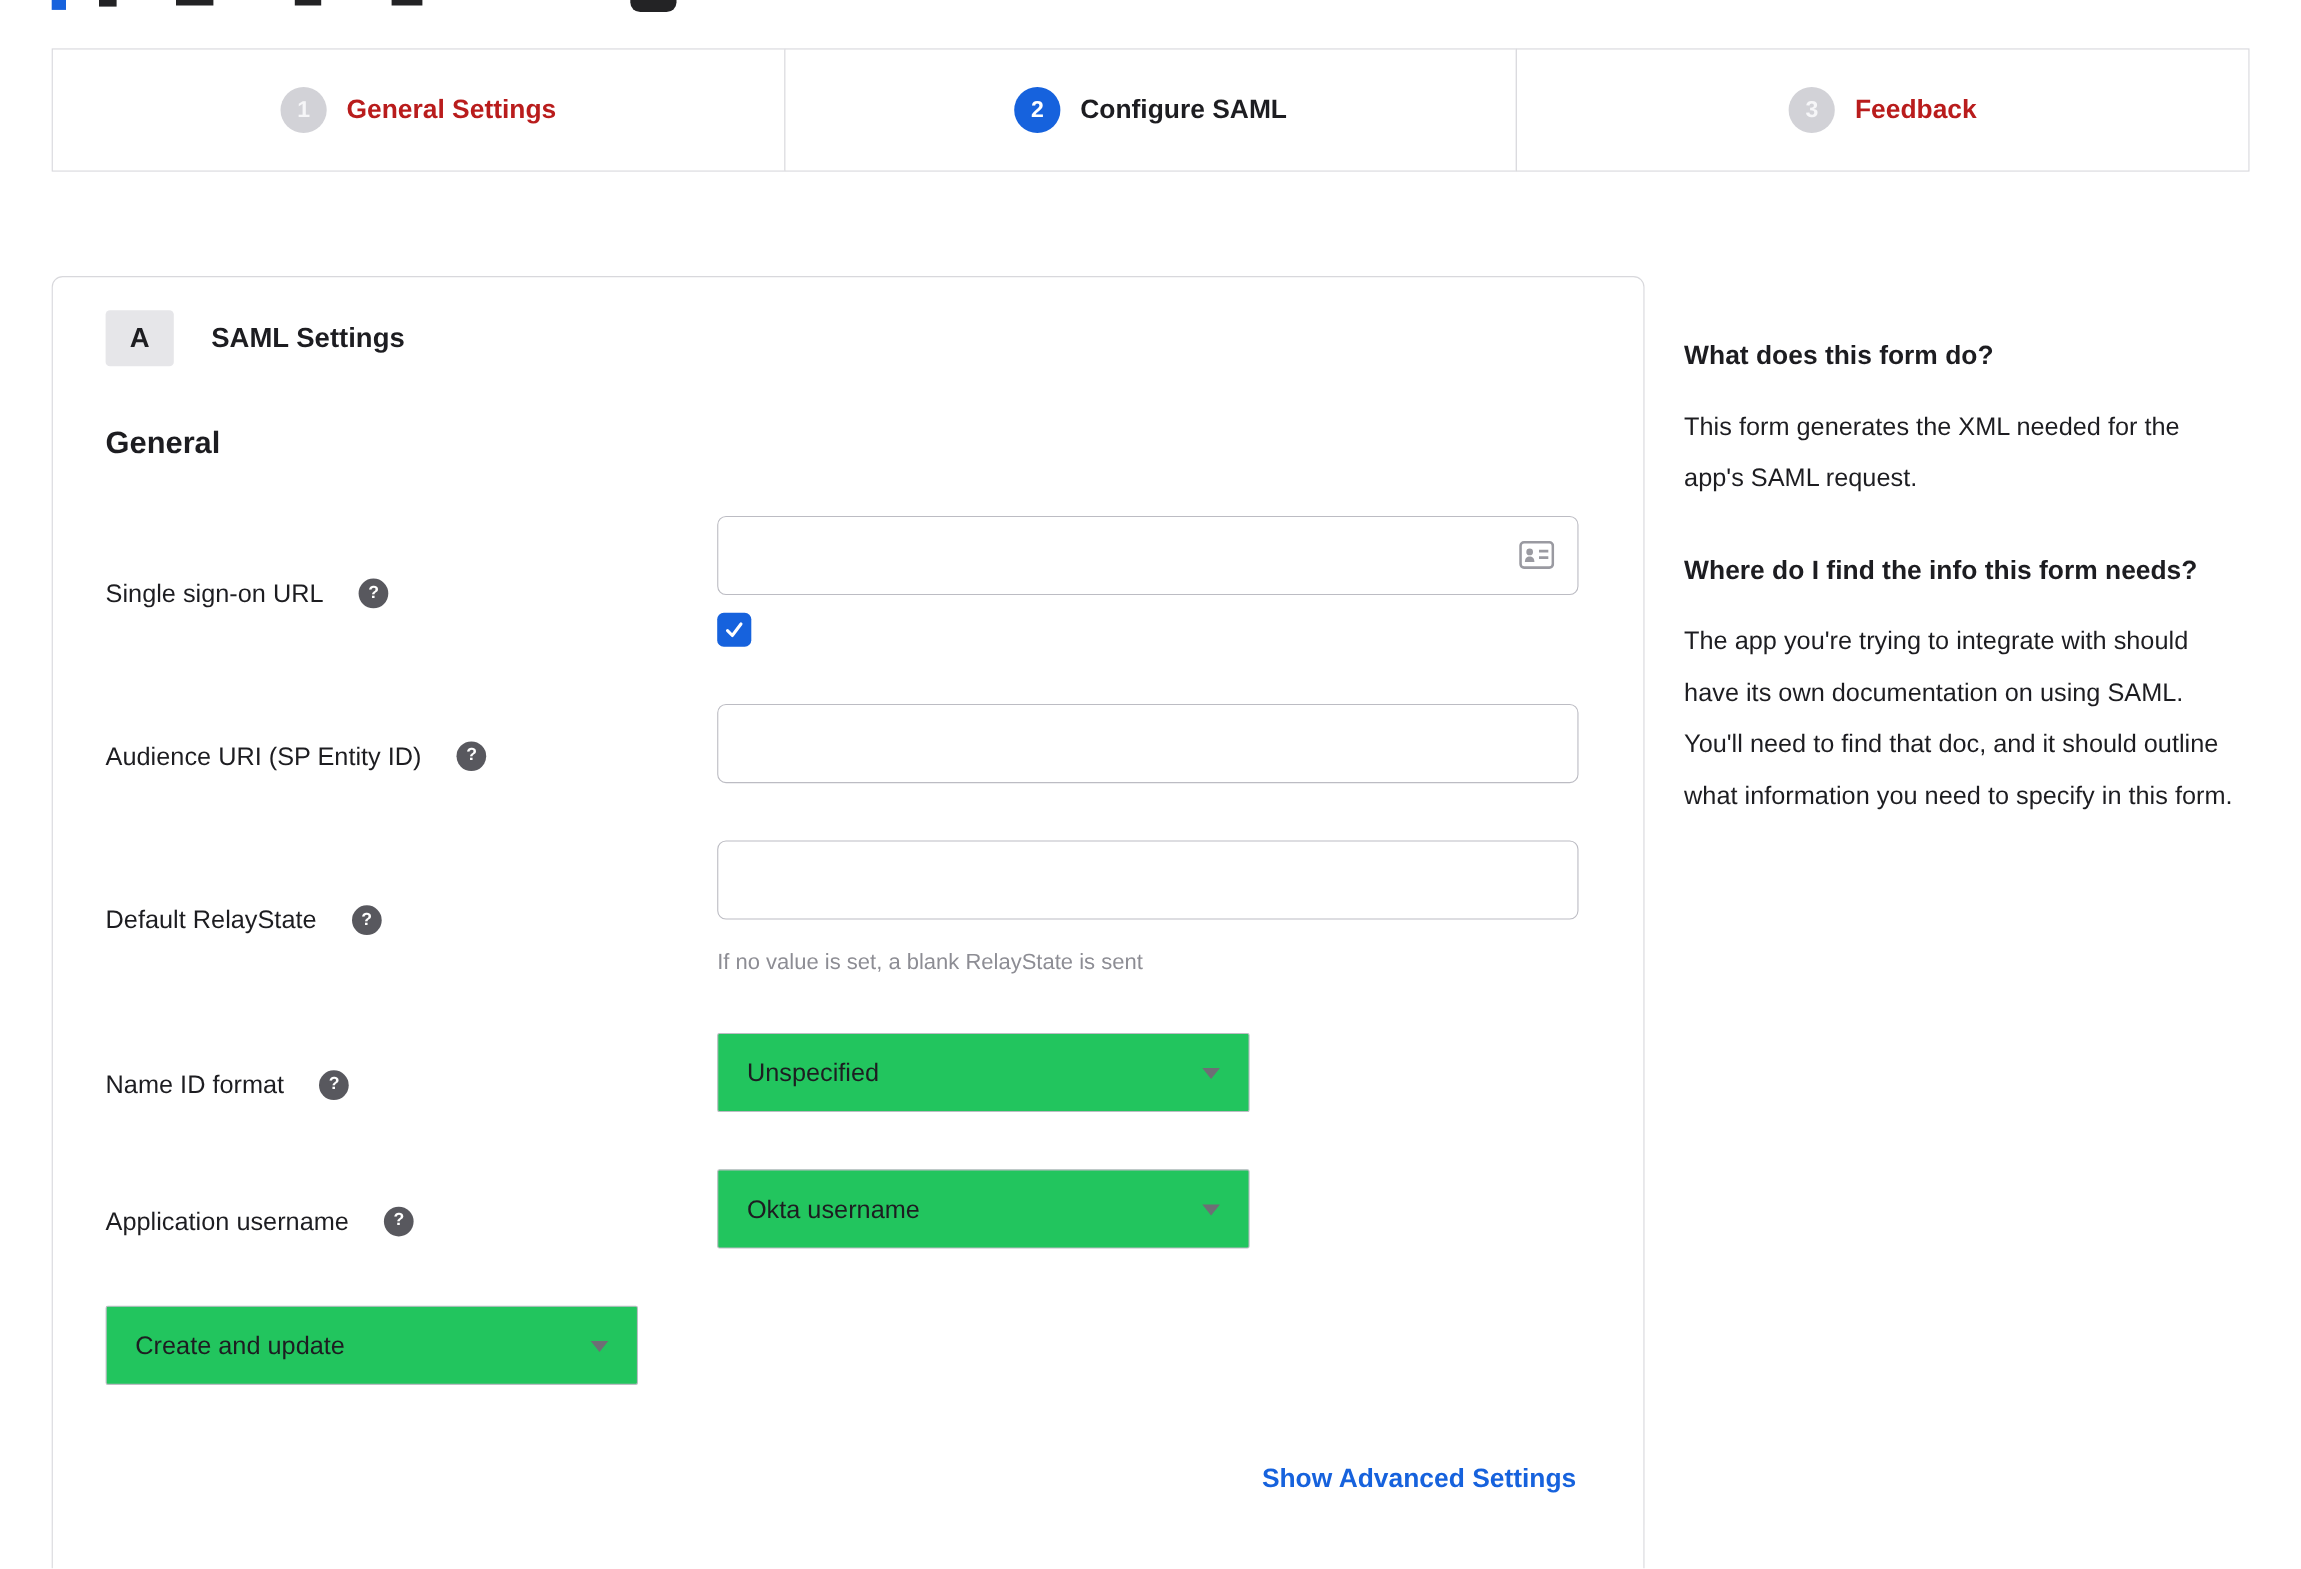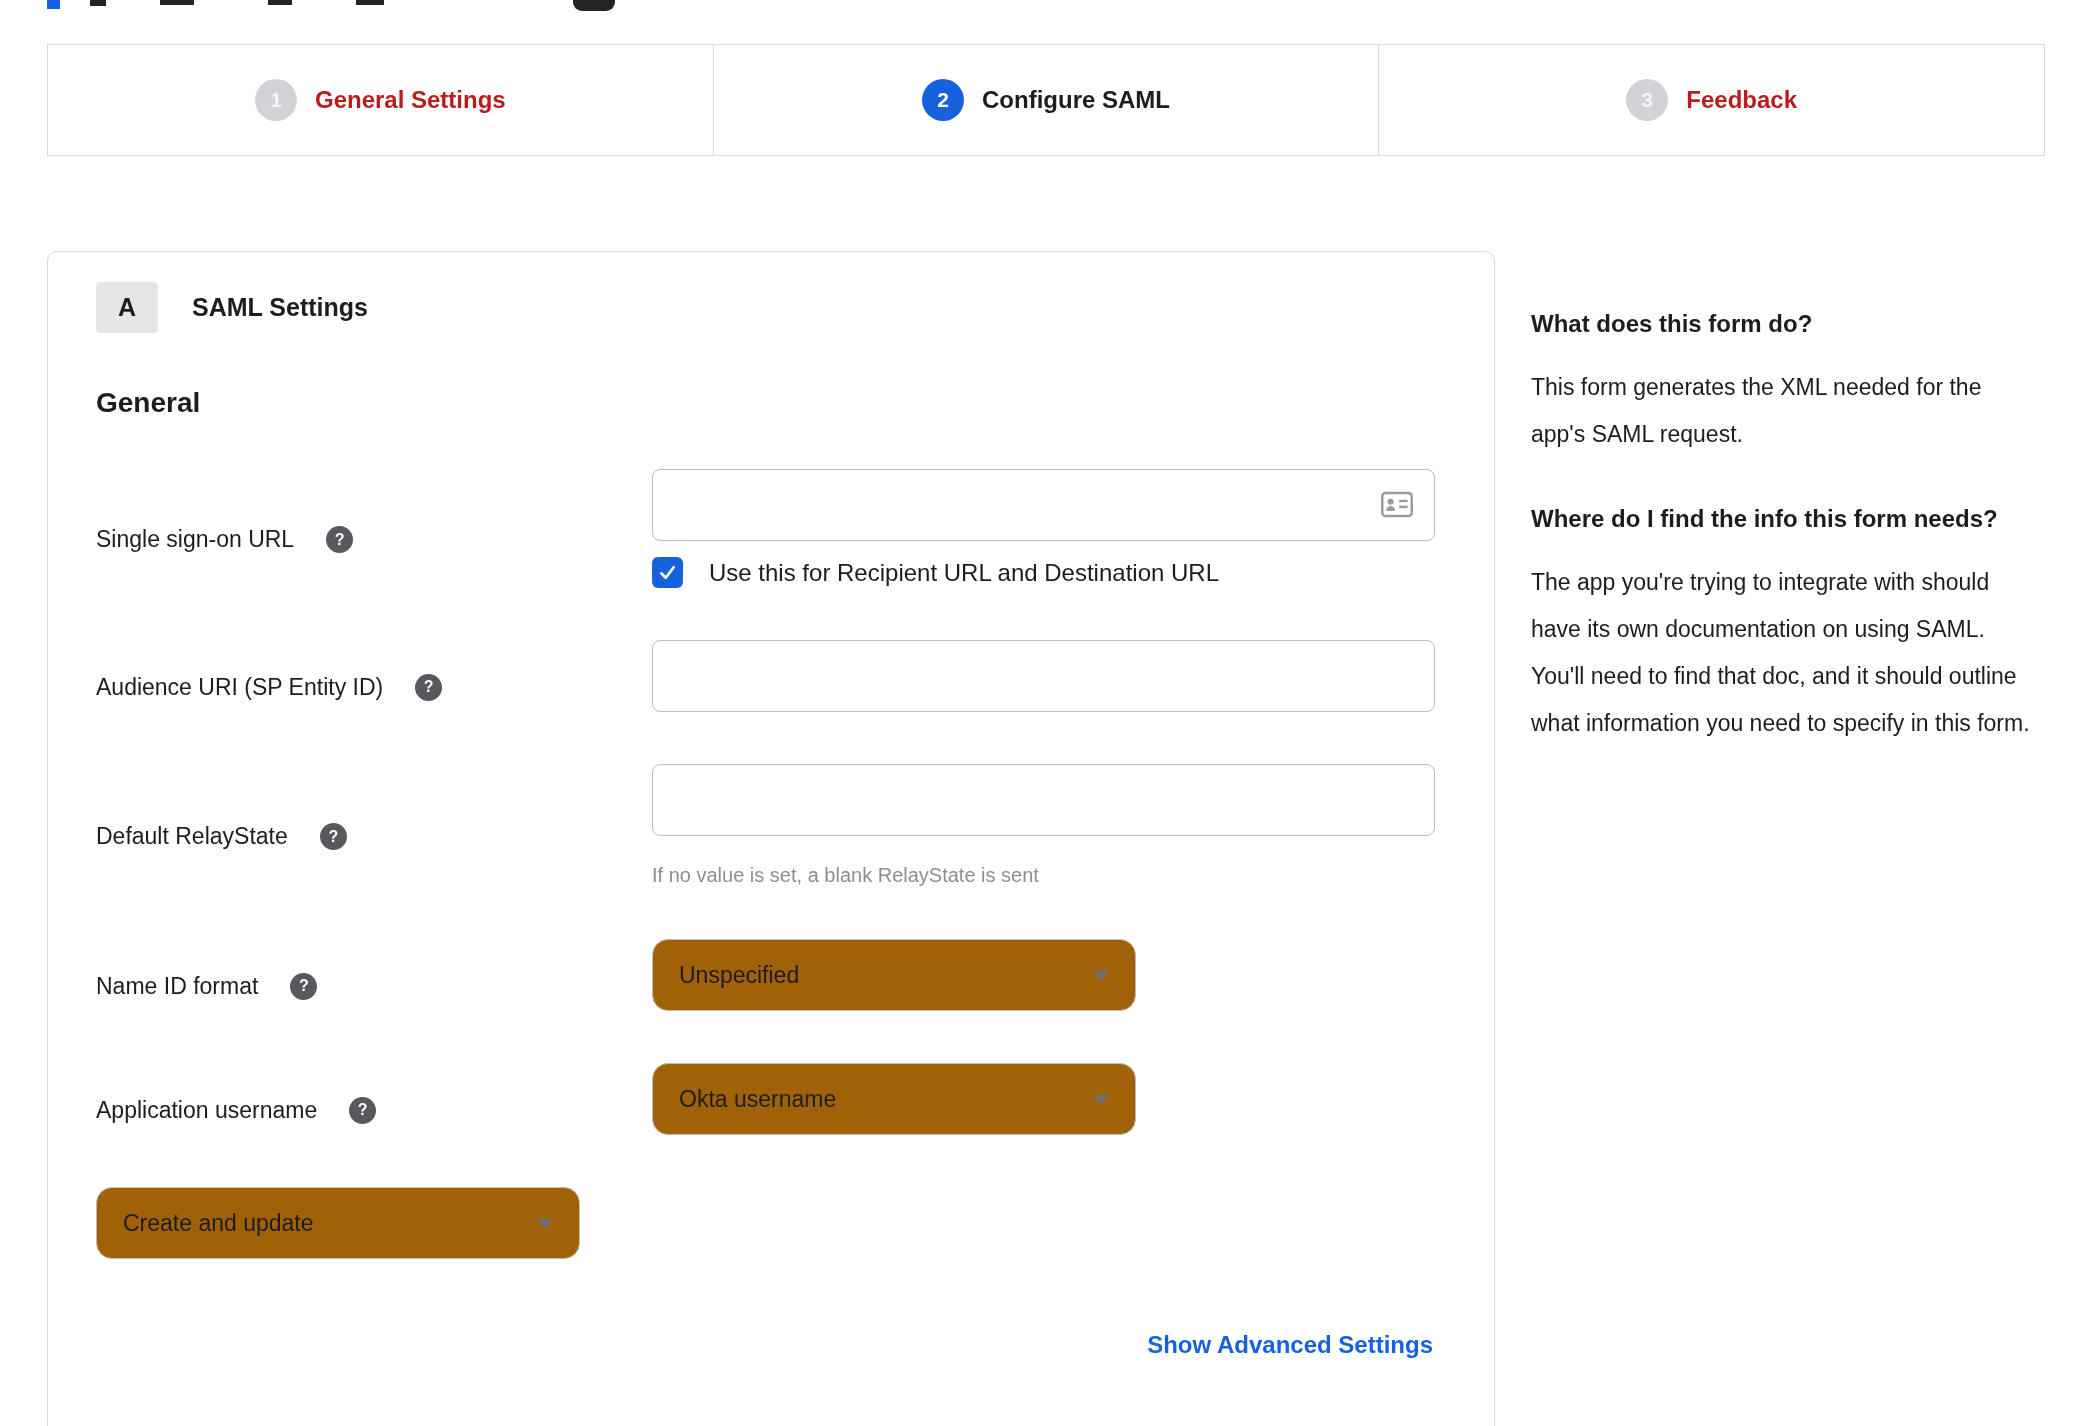--- a/index.html
+++ b/index.html
@@ -122,22 +122,22 @@
     display: flex; align-items: center; justify-content: center;
     cursor: pointer;
     flex: 0 0 auto;
   }
   .checkbox-label { font-size: 24px; color: #1d1d21; }
   .field-hint { margin-top: 28px; font-size: 20px; color: #8d8d94; }
 
   .select-box {
     width: 484px; height: 72px;
     border: 1px solid #bcbcc3;
-    border-radius: 16px;
-    background: #a16207;
+    border-radius: 2px;
+    background: #22c55e;
     display: flex; align-items: center;
     padding: 0 60px 0 26px;
     font-size: 23px;
     position: relative;
     cursor: pointer;
   }
   .select-arrow {
     position: absolute;
     right: 26px; top: 31px;
     width: 0; height: 0;
@@ -228,21 +228,20 @@
               <line x1="11.3" y1="5.8" x2="16.6" y2="5.8" stroke="#9a9aa1" stroke-width="1.5"></line>
               <line x1="11.3" y1="9.5" x2="16.6" y2="9.5" stroke="#9a9aa1" stroke-width="1.5"></line>
             </svg>
           </div>
           <div class="checkbox-row">
             <span class="checkbox">
               <svg width="21" height="21" viewBox="0 0 24 24">
                 <polyline points="5,13 10,18 19,6" fill="none" stroke="#ffffff" stroke-width="3.2" stroke-linecap="round" stroke-linejoin="round"></polyline>
               </svg>
             </span>
-            <span class="checkbox-label">Use this for Recipient URL and Destination URL</span>
           </div>
         </div>
       </div>
 
       <div class="form-row">
         <div class="field-label">
           <span>Audience URI (SP Entity ID)</span>
           <span class="help-icon">?</span>
         </div>
         <div class="field-control">

